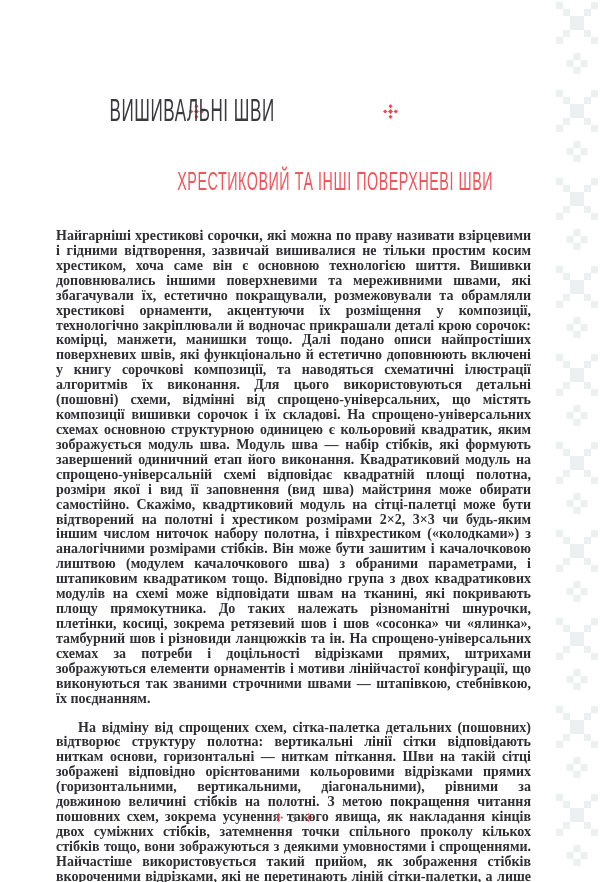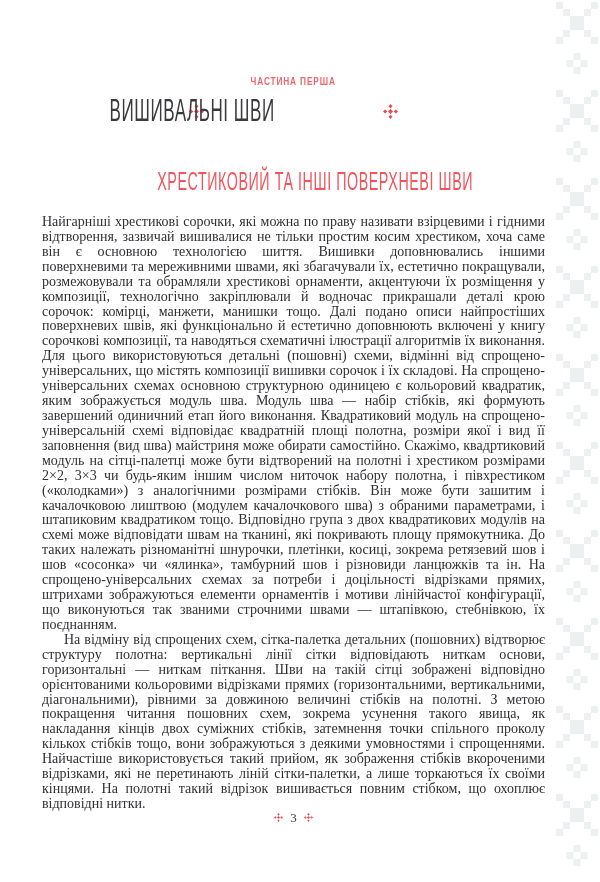--- a/index.html
+++ b/index.html
@@ -16,30 +16,31 @@
   }
   .title-wrap{position:absolute;top:91px;left:42px;width:503px;height:40px;text-align:left;}
   .title{
     display:inline-block;font-family:"Liberation Sans",sans-serif;font-size:31px;
     font-weight:400;letter-spacing:1px;color:var(--title-dark,#3a3a3e);
     transform:scaleX(.55);transform-origin:center;white-space:nowrap;line-height:40px;
   }
   .ornament{position:absolute;top:13px;}
   .ornament.left{left:147px;}
   .ornament.right{right:147px;}
-  .heading-wrap{position:absolute;top:166px;left:28px;width:503px;text-align:right;}
+  .heading-wrap{position:absolute;top:166px;left:48px;width:503px;text-align:right;}
   .heading{
     display:inline-block;font-family:"Liberation Sans",sans-serif;font-size:26px;
     font-weight:400;letter-spacing:1px;color:var(--heading-red,#f1545b);
     transform:scaleX(.55);transform-origin:center;white-space:nowrap;
   }
   .body-text{position:absolute;top:215px;left:42px;width:503px;}
   .body-text p{
-    margin:0;font-size:14px;line-height:14.92px;text-align:justify;
+    margin:14px;font-size:14px;line-height:14.92px;text-align:justify;
     color:var(--body-text,#2f2f34);
+    font-weight:bold;
   }
   .body-text p + p{text-indent:22px;}
   .footer{position:absolute;top:809px;left:42px;width:503px;text-align:center;line-height:16px;}
   .footer .inner{display:inline-flex;align-items:center;gap:7px;}
   .page-number{
     font-family:"Liberation Serif",serif;font-size:13px;color:var(--title-dark,#3a3a3e);
   }
 </style>
 </head>
 <body>
@@ -65,23 +66,20 @@
           <rect x="19.5" y="53" width="7" height="7"></rect>
           <rect x="12.5" y="60" width="7" height="7"></rect>
             <rect x="26.5" y="60" width="7" height="7"></rect>
           <rect x="19.5" y="67" width="7" height="7"></rect>
         </g>
       </pattern>
     </defs>
     <rect width="46" height="882" fill="url(#vysh)"></rect>
   </svg>
 
-  <div class="kicker-wrap">
-    <span class="kicker">ЧАСТИНА ПЕРША</span>
-  </div>
 
   <div class="title-wrap">
     <svg class="ornament left" width="15" height="15" viewBox="0 0 24 24" xmlns="http://www.w3.org/2000/svg" aria-hidden="true">
       <g style="fill:var(--accent-red,#ee4751)">
         <polygon points="12,8 16,12 12,16 8,12"></polygon>
         <polygon points="12,0 15.2,3.5 12,7 8.8,3.5"></polygon>
         <polygon points="12,17 15.2,20.5 12,24 8.8,20.5"></polygon>
         <polygon points="0,12 3.5,8.8 7,12 3.5,15.2"></polygon>
         <polygon points="17,12 20.5,8.8 24,12 20.5,15.2"></polygon>
       </g>

